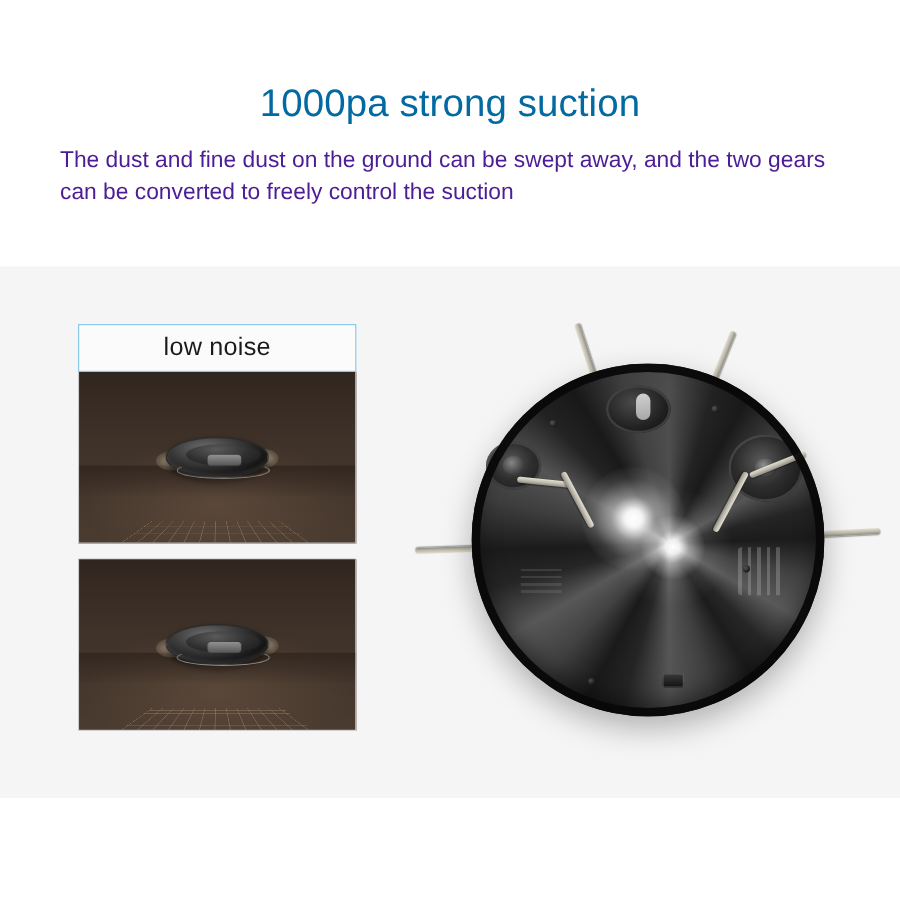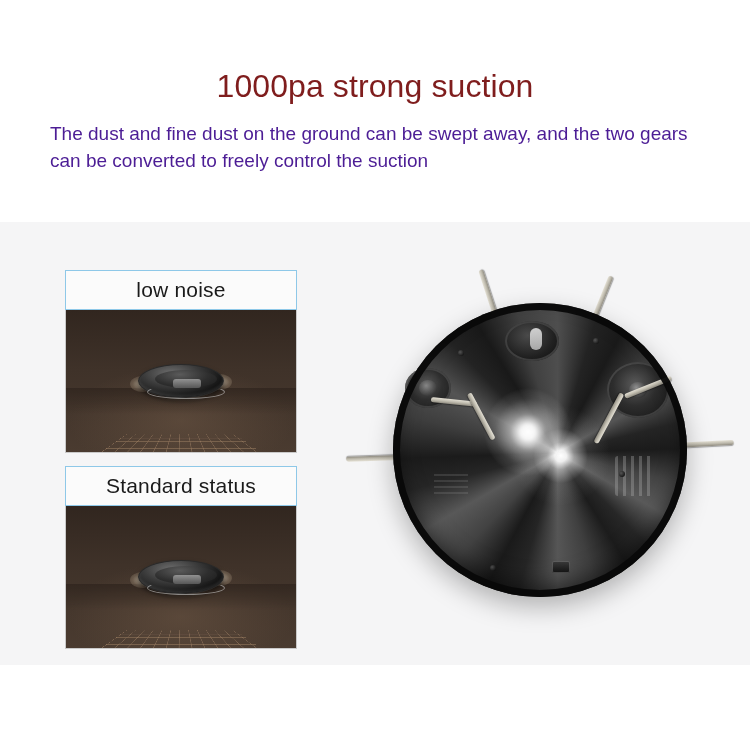--- a/index.html
+++ b/index.html
@@ -13,21 +13,21 @@
   }
 
   
   #header-section{
     position:absolute; left:0; top:0; width:750px; height:222px;
     background:#ffffff;
   }
   #headline{
     position:absolute; left:0; top:68px; width:750px;
     text-align:center;
-    font-size:32px; font-weight:400; color:#7f1d1d;
+    font-size:32px; font-weight:400; color:#0369a1;
     letter-spacing:.1px;
   }
   #subcopy{
     position:absolute; left:50px; top:120px; width:668px;
     font-size:19px; font-weight:400; color:#4c1d95;
     line-height:27px; text-align:left;
   }
 
   
   #stage{
@@ -243,23 +243,20 @@
       <div class="mini-body">
         <div class="mini-top"></div>
         <div class="mini-panelpad"></div>
         <div class="mini-rim"></div>
       </div>
     </div>
   </div>
 </div>
 
 <div class="panel" id="panel-standard">
-  <div class="panel-header">
-    <span class="panel-header-label">Standard status</span>
-  </div>
   <div class="panel-photo">
     <div class="photo-vignette"></div>
     <div class="grid-floor"></div>
     <div class="floor-fade"></div>
     <div class="mini-robot">
       <div class="mini-brush left"></div>
       <div class="mini-brush right"></div>
       <div class="mini-swirl"></div>
       <div class="mini-body">
         <div class="mini-top"></div>

